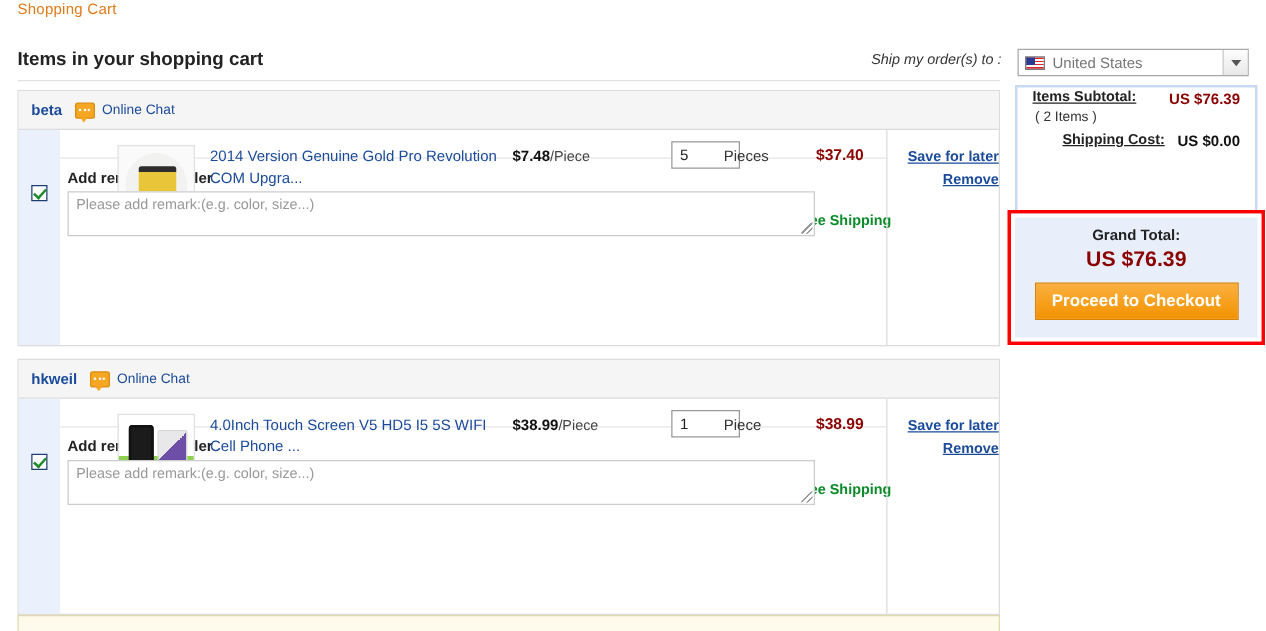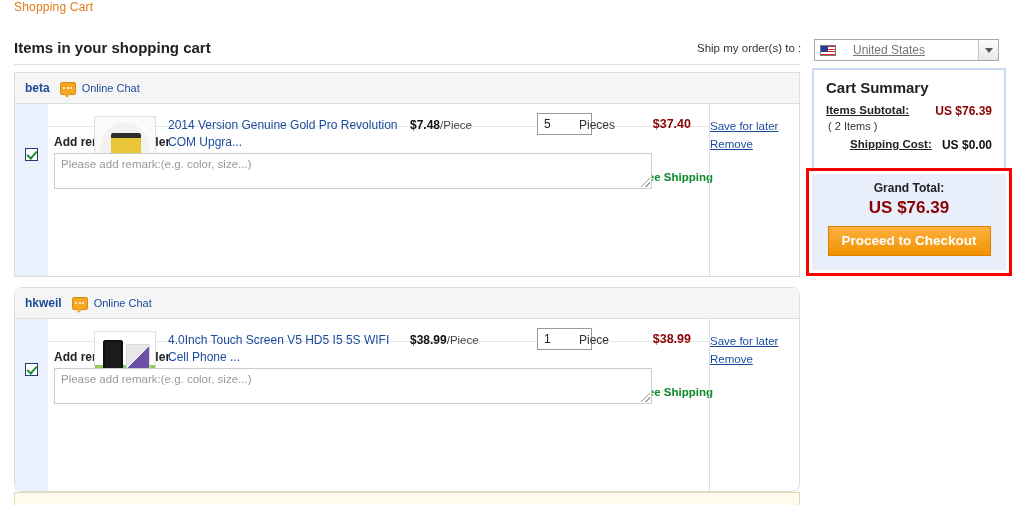--- a/index.html
+++ b/index.html
@@ -27,21 +27,21 @@
     font-size: 15px; font-weight: bold; color: #222;
   }
   .hrule {
     position: absolute; left: 14px; top: 64px;
     width: 786px; height: 1px; background: #e3e3e3;
   }
 
   
   .shipto {
     position: absolute; left: 697px; top: 42px;
-    font-size: 11.5px; color: #333;
+    font-size: 11.5px; color: #333; font-style: italic;
   }
   .country-select {
     position: absolute; left: 814px; top: 39px;
     width: 185px; height: 22px;
     border: 1px solid #a8a8a8;
     background: #fff;
     display: flex; align-items: center;
   }
   .flag {
     width: 16px; height: 11px; margin-left: 5px;
@@ -50,21 +50,21 @@
       linear-gradient(to bottom,
         #d23 0 14%, #fff 14% 28%, #d23 28% 42%, #fff 42% 56%,
         #d23 56% 70%, #fff 70% 84%, #d23 84% 100%);
     position: relative; flex: none;
   }
   .flag::before {
     content: ""; position: absolute; left: 0; top: 0;
     width: 7px; height: 6px; background: #2a3b8f;
   }
   .country-name {
-    margin-left: 17px; font-size: 12px; color: #777; text-decoration: underline;
+    margin-left: 6px; font-size: 12px; color: #777;
   }
   .select-arrow {
     position: absolute; right: 0; top: 0;
     width: 20px; height: 20px;
     border-left: 1px solid #c6c6c6;
     background: linear-gradient(to bottom,#fdfdfd,#e8e8e8);
     display: flex; align-items: center; justify-content: center;
   }
   .select-arrow i {
     width: 0; height: 0;
@@ -212,21 +212,21 @@
   }
   .free-ship {
     position: absolute; right: 86px; top: 67px;
     font-size: 11.5px; font-weight: bold; color: #0a8a28;
   }
 
   .action-col {
     position: absolute; right: 0; top: 0;
     width: 90px; height: 100%;
     border-left: 1px solid #dcdcdc;
-    padding-top: 13px; text-align: left;
+    padding-top: 13px; text-align: right; font-weight: bold;
   }
   .action-col a {
     display: block; font-size: 11.5px; color: #1a4b9b;
     text-decoration: underline; line-height: 18px; cursor: pointer;
   }
 
   .remark-wrap {
     border-top: 1px solid #e6e6e6;
     margin: 10px 90px 0 0; padding: 8px 0 10px 0;
   }
@@ -351,21 +351,21 @@
           <a>Remove</a>
         </div>
         <div class="remark-wrap">
           <div class="remark-label">Add remark to seller</div>
           <div class="remark-area">Please add remark:(e.g. color, size...)<span class="resize-grip"></span></div>
         </div>
       </div>
     </div>
   </div>
 
-  <div class="seller-block" style="top:287px;border-radius:8px;">
+  <div class="seller-block" style="top:287px;">
     <div class="seller-head">
       <span class="seller-name">hkweil</span>
       <span class="chat-bubble">
           <span></span>
           <span></span>
           <span></span>
         </span>
       <span class="chat-label">Online Chat</span>
     </div>
     <div class="item-row">
@@ -397,21 +397,20 @@
           <div class="remark-label">Add remark to seller</div>
           <div class="remark-area">Please add remark:(e.g. color, size...)<span class="resize-grip"></span></div>
         </div>
       </div>
     </div>
   </div>
 
   <div class="block3"></div>
 
   <div class="cart-summary">
-    <div class="cs-title">Cart Summary</div>
     <div class="cs-line">
       <span class="cs-label">Items Subtotal:</span>
       <span class="cs-val-red">US $76.39</span>
     </div>
     <div class="cs-sub">( 2 Items )</div>
     <div class="cs-line" style="padding-bottom:10px;margin-left:24px;">
       <span class="cs-label">Shipping Cost:</span>
       <span class="cs-val-dark">US $0.00</span>
     </div>
     <div style="height:88px;"></div>

